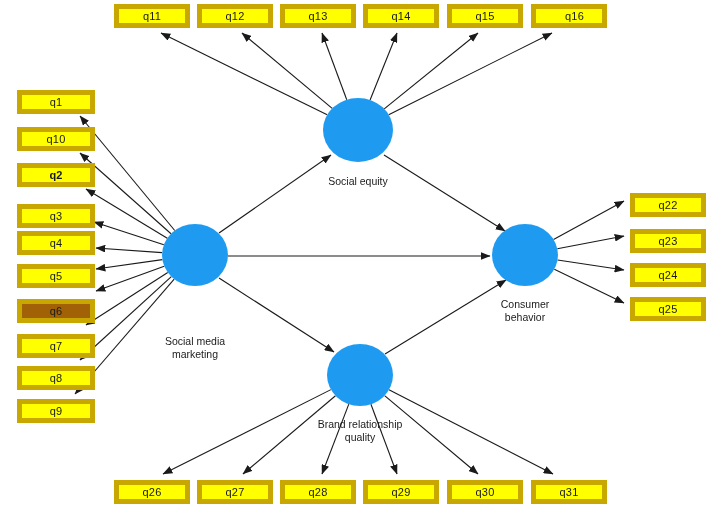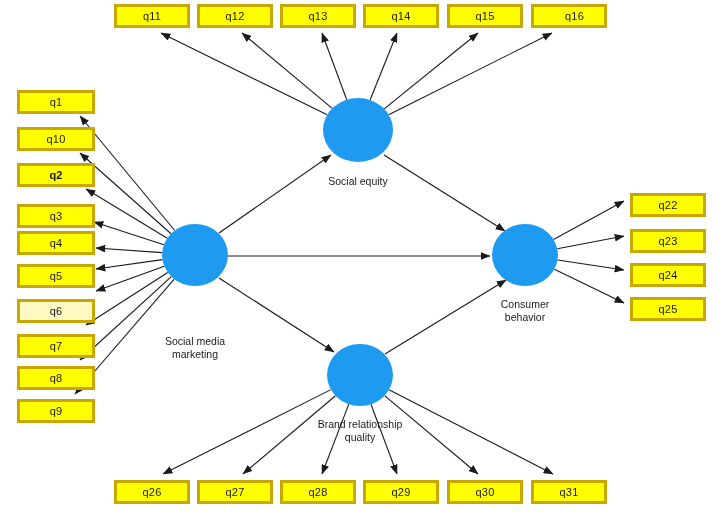--- a/index.html
+++ b/index.html
@@ -20,21 +20,21 @@
     position: absolute;
     left: 0;
     top: 0;
     width: 721px;
     height: 520px;
     pointer-events: none;
   }
   .indicator-box {
     position: absolute;
     background: #ffff00;
-    border: 3px solid #14532d;
+    border: 5px solid #14532d;
     box-sizing: border-box;
     display: flex;
     align-items: center;
     justify-content: center;
     font-size: 11px;
     color: #1a1a1a;
     letter-spacing: 0.2px;
     z-index: 3;
   }
   .latent-node {
@@ -116,21 +116,21 @@
       <div class="latent-label" style="left: 475px; top: 298px; width: 100px; color: rgb(26, 26, 26);">Consumer
 behavior</div>
     </div>
   <div id="indicator-layer">
       <div class="indicator-box" style="left: 17px; top: 90px; width: 78px; height: 24px; background: rgb(255, 255, 0); border-color: rgb(200, 168, 0); color: rgb(26, 26, 26);">q1</div>
       <div class="indicator-box" style="left: 17px; top: 127px; width: 78px; height: 24px; background: rgb(255, 255, 0); border-color: rgb(200, 168, 0); color: rgb(26, 26, 26);">q10</div>
       <div class="indicator-box" style="left: 17px; top: 163px; width: 78px; height: 24px; background: rgb(255, 255, 0); border-color: rgb(200, 168, 0); color: rgb(26, 26, 26); font-weight: bold;">q2</div>
       <div class="indicator-box" style="left: 17px; top: 198px; width: 78px; height: 24px; background: rgb(255, 255, 0); border-color: rgb(200, 168, 0); color: rgb(26, 26, 26); margin-top: 6px;">q3</div>
       <div class="indicator-box" style="left: 17px; top: 231px; width: 78px; height: 24px; background: rgb(255, 255, 0); border-color: rgb(200, 168, 0); color: rgb(26, 26, 26);">q4</div>
       <div class="indicator-box" style="left: 17px; top: 264px; width: 78px; height: 24px; background: rgb(255, 255, 0); border-color: rgb(200, 168, 0); color: rgb(26, 26, 26);">q5</div>
-      <div class="indicator-box" style="left: 17px; top: 299px; width: 78px; height: 24px; background: #fef9c3; border-color: rgb(200, 168, 0); color: rgb(26, 26, 26);">q6</div>
+      <div class="indicator-box" style="left: 17px; top: 299px; width: 78px; height: 24px; background: #a16207; border-color: rgb(200, 168, 0); color: rgb(26, 26, 26);">q6</div>
       <div class="indicator-box" style="left: 17px; top: 334px; width: 78px; height: 24px; background: rgb(255, 255, 0); border-color: rgb(200, 168, 0); color: rgb(26, 26, 26);">q7</div>
       <div class="indicator-box" style="left: 17px; top: 366px; width: 78px; height: 24px; background: rgb(255, 255, 0); border-color: rgb(200, 168, 0); color: rgb(26, 26, 26);">q8</div>
       <div class="indicator-box" style="left: 17px; top: 399px; width: 78px; height: 24px; background: rgb(255, 255, 0); border-color: rgb(200, 168, 0); color: rgb(26, 26, 26);">q9</div>
       <div class="indicator-box" style="left: 114px; top: 4px; width: 76px; height: 24px; background: rgb(255, 255, 0); border-color: rgb(200, 168, 0); color: rgb(26, 26, 26);">q11</div>
       <div class="indicator-box" style="left: 197px; top: 4px; width: 76px; height: 24px; background: rgb(255, 255, 0); border-color: rgb(200, 168, 0); color: rgb(26, 26, 26);">q12</div>
       <div class="indicator-box" style="left: 280px; top: 4px; width: 76px; height: 24px; background: rgb(255, 255, 0); border-color: rgb(200, 168, 0); color: rgb(26, 26, 26);">q13</div>
       <div class="indicator-box" style="left: 363px; top: 4px; width: 76px; height: 24px; background: rgb(255, 255, 0); border-color: rgb(200, 168, 0); color: rgb(26, 26, 26);">q14</div>
       <div class="indicator-box" style="left: 447px; top: 4px; width: 76px; height: 24px; background: rgb(255, 255, 0); border-color: rgb(200, 168, 0); color: rgb(26, 26, 26);">q15</div>
       <div class="indicator-box" style="left: 531px; top: 4px; width: 76px; height: 24px; background: rgb(255, 255, 0); border-color: rgb(200, 168, 0); color: rgb(26, 26, 26); padding-left: 11px;">q16</div>
       <div class="indicator-box" style="left: 630px; top: 193px; width: 76px; height: 24px; background: rgb(255, 255, 0); border-color: rgb(200, 168, 0); color: rgb(26, 26, 26);">q22</div>

